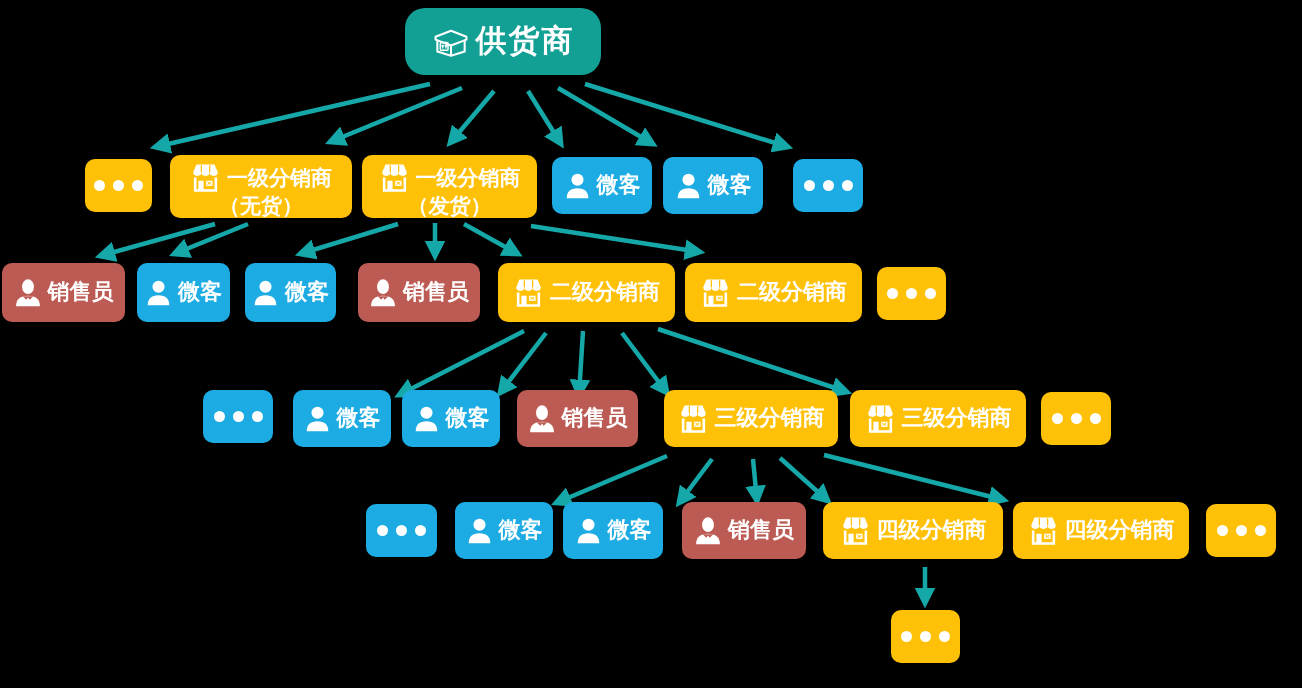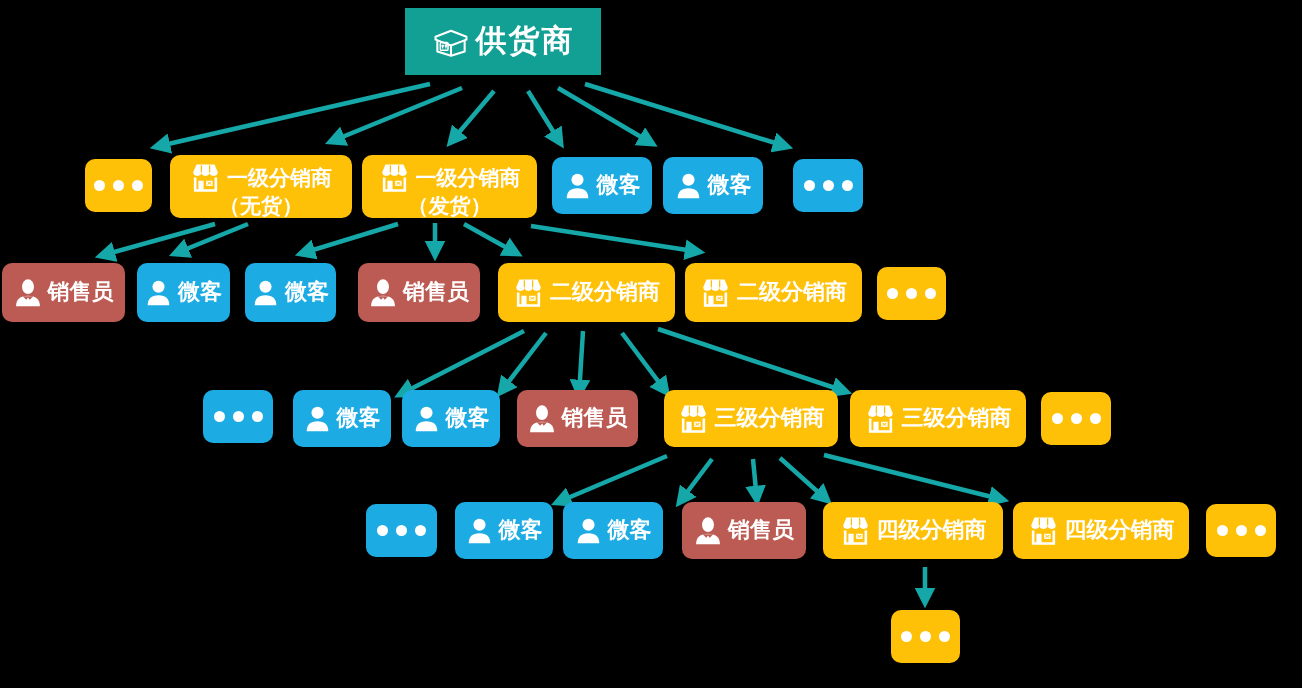--- a/index.html
+++ b/index.html
@@ -4,21 +4,21 @@
 <style>
   html,body{margin:0;padding:0;background:#000;}
   #stage{position:relative;width:1302px;height:688px;background:#000;overflow:hidden;
          font-family:"Liberation Sans","DejaVu Sans",sans-serif;}
   #edge-layer{position:absolute;left:0;top:0;width:1302px;height:688px;z-index:1;}
   .node{position:absolute;z-index:2;display:flex;align-items:center;justify-content:center;
         border-radius:10px;color:#fff;font-weight:bold;box-sizing:border-box;}
   .node .row{display:flex;align-items:center;justify-content:center;gap:6px;line-height:1.1;}
   .node .col{display:flex;flex-direction:column;align-items:center;justify-content:center;line-height:1.25;margin-top:8px;}
   .node .icon{display:flex;align-items:center;justify-content:center;flex:0 0 auto;}
-  .node.supplier{border-radius:0;letter-spacing:2px;}
+  .node.supplier{border-radius:20px;letter-spacing:2px;}
   .dots{display:flex;align-items:center;justify-content:center;gap:8px;width:100%;height:100%;}
   .dots i{width:11px;height:11px;border-radius:50%;background:#fff;display:block;}
   .lbl{white-space:nowrap;}
 </style>
 </head>
 <body>
 
 <div id="stage" style="background: rgb(0, 0, 0);">
   <svg id="edge-layer" xmlns="http://www.w3.org/2000/svg" viewBox="0 0 1302 688">
       <defs>

